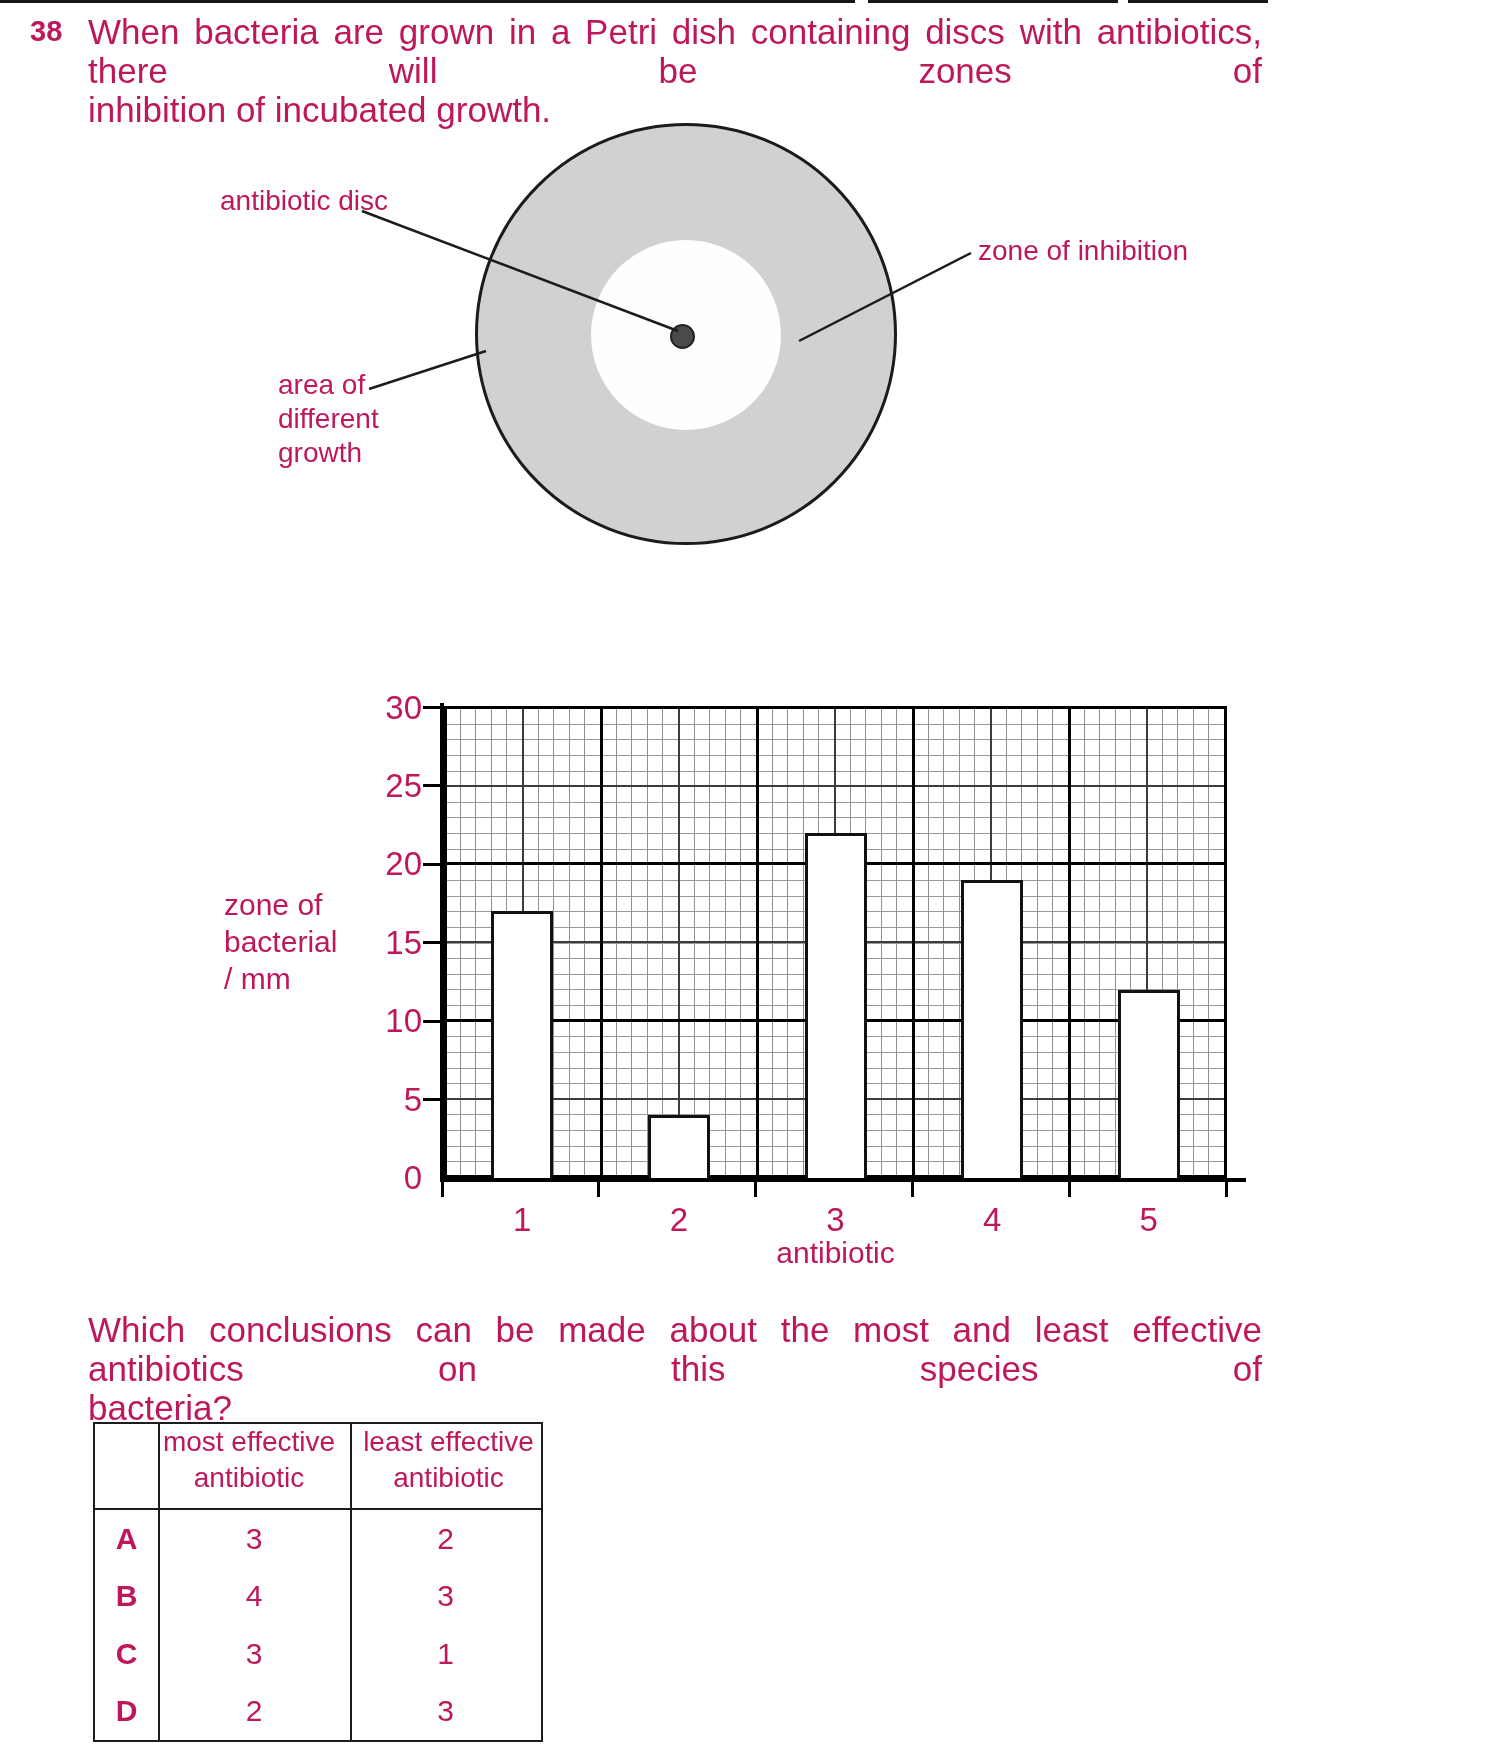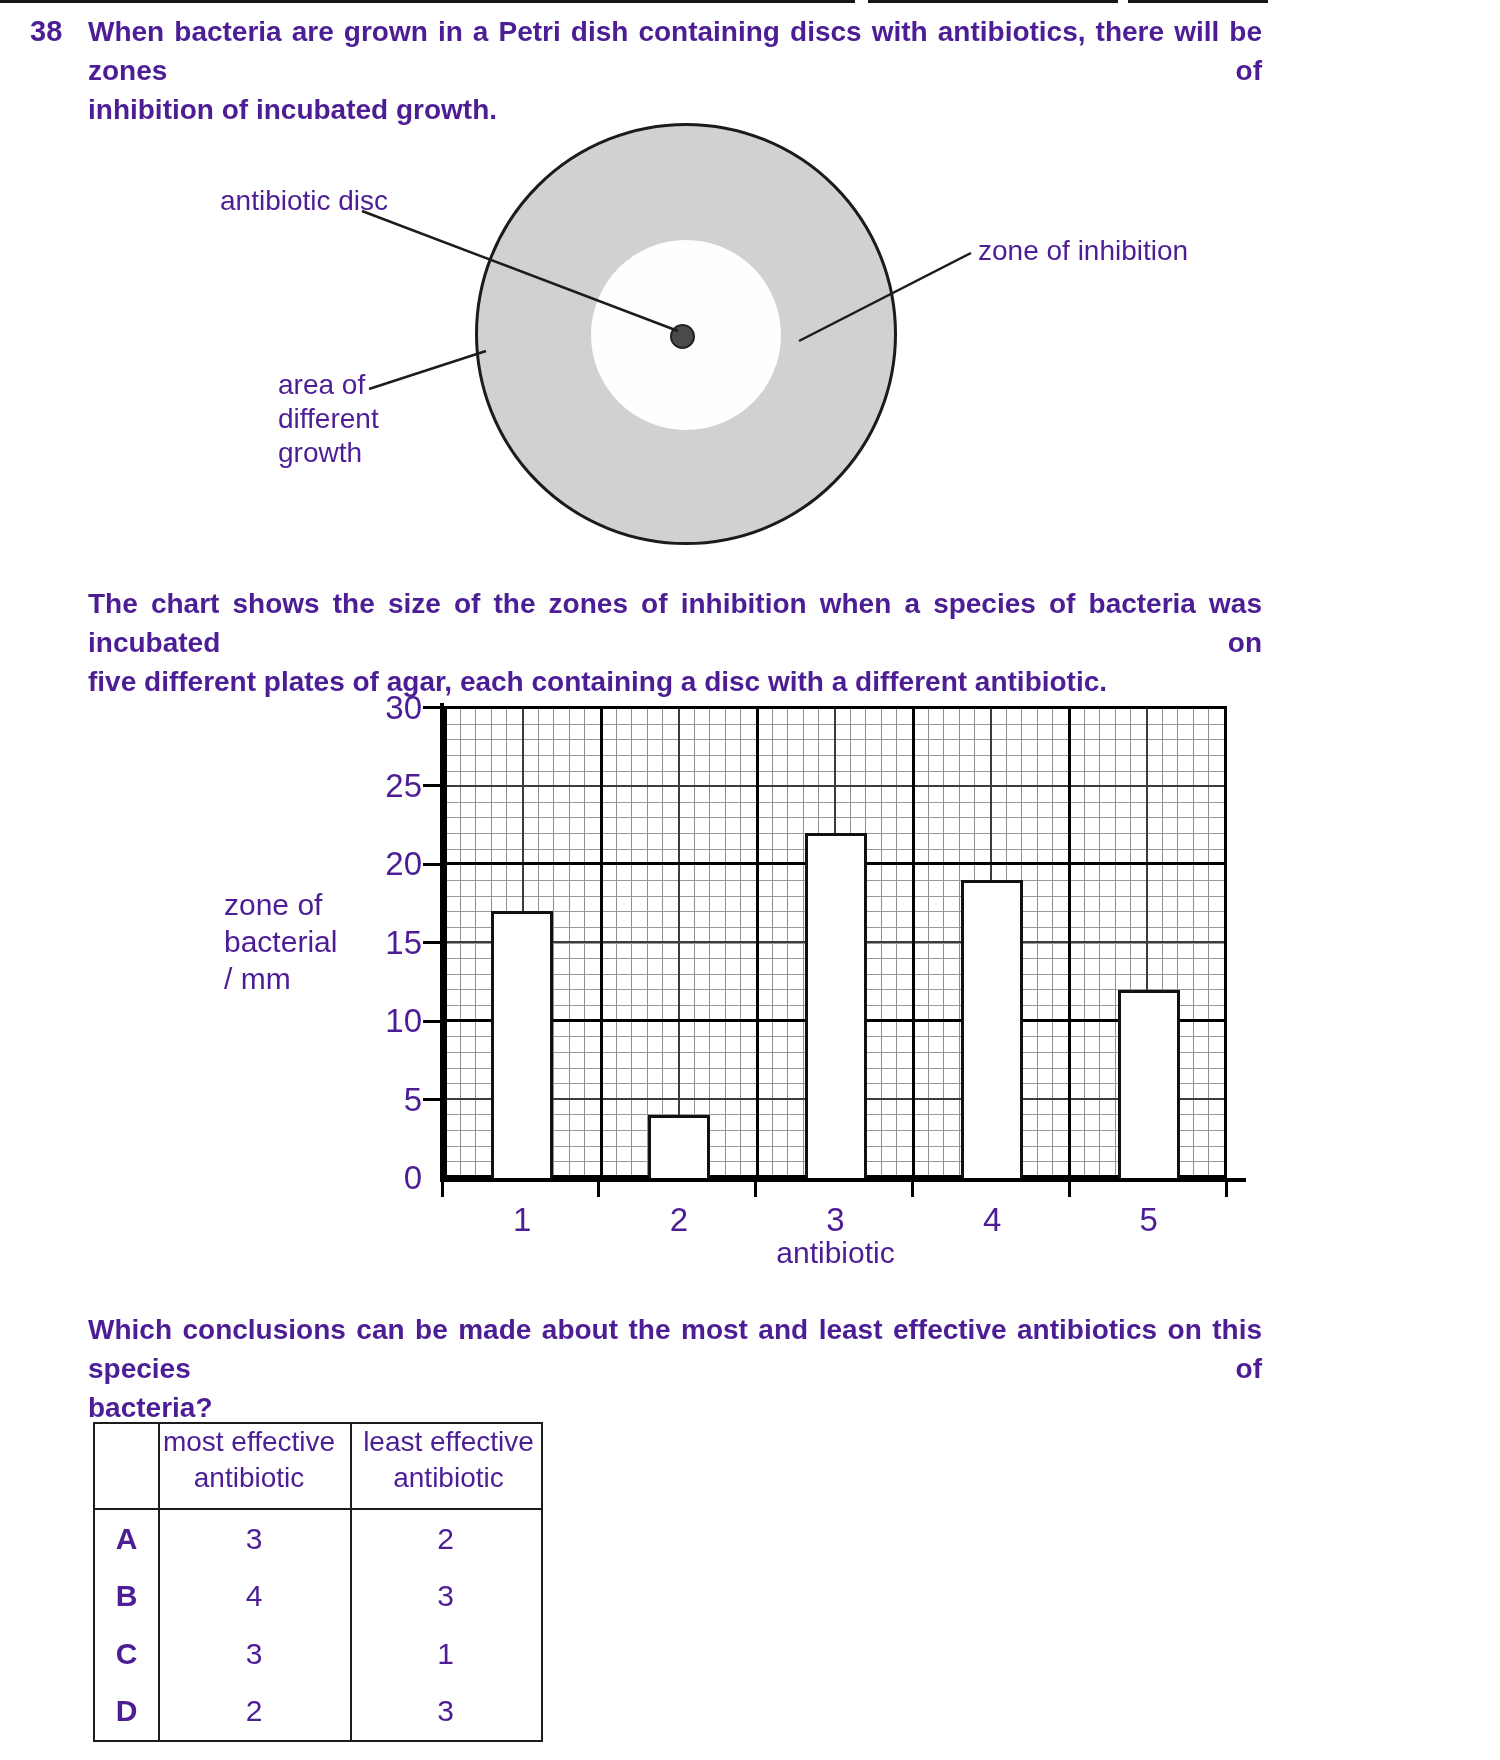--- a/index.html
+++ b/index.html
@@ -1,20 +1,20 @@
 <!DOCTYPE html>
 <html><head>
 <meta charset="utf-8">
 <style>
   html,body{margin:0;padding:0;background:#ffffff;}
   .page{position:relative;width:1500px;height:1760px;background:#ffffff;overflow:hidden;
-        font-family:"Liberation Sans","DejaVu Sans",sans-serif;color:#4c1d95;}
+        font-family:"Liberation Sans","DejaVu Sans",sans-serif;color:#be185d;}
   .scanline{position:absolute;top:0;height:3px;background:#161616;}
   .qnum{position:absolute;left:30px;top:12px;font-size:29px;font-weight:bold;line-height:39px;}
-  .para{position:absolute;left:88px;width:1174px;font-size:28px;line-height:39px;font-weight:bold;}
+  .para{position:absolute;left:88px;width:1174px;font-size:35px;line-height:39px;}
   .line{display:block;}
   .line.justify{text-align:justify;text-align-last:justify;}
   
   .diagram{position:absolute;left:0;top:100px;width:1300px;height:450px;}
   .dish{position:absolute;left:475px;top:23px;width:422px;height:422px;border-radius:50%;
         background:#d1d1d1;border:3px solid #1b1b1b;box-sizing:border-box;}
   .zone{position:absolute;left:591px;top:140px;width:190px;height:190px;border-radius:50%;background:#fefefe;}
   .disc{position:absolute;left:670px;top:224px;width:25px;height:25px;border-radius:50%;
         background:#4a4a4a;border:2px solid #232323;box-sizing:border-box;}
   .dlabel{position:absolute;font-size:28px;line-height:34px;white-space:nowrap;}
@@ -80,24 +80,20 @@
     </svg>
     <div class="dlabel" style="left:220px;top:84px;">antibiotic disc</div>
     <div class="dlabel" style="left:978px;top:134px;">zone of inhibition</div>
     <div class="dlabel" style="left:278px;top:268px;">
       <span class="line">area of</span>
       <span class="line">different</span>
       <span class="line">growth</span>
     </div>
   </div>
 
-  <div class="para" style="top:584px;">
-    <span class="line justify">The chart shows the size of the zones of inhibition when a species of bacteria was incubated on</span>
-    <span class="line">five different plates of agar, each containing a disc with a different antibiotic.</span>
-  </div>
 
   <div class="yaxis"></div>
   <div class="xaxis"></div>
   <div class="chart-area" id="chart">
     <div class="plot"></div>
     <div class="xlabel">antibiotic</div>
   <div class="ylab" style="top: 452px;">0</div>
       <div class="ytick" style="top: 392.083px;"></div>
       <div class="ylab" style="top: 373.583px;">5</div>
       <div class="ytick" style="top: 313.667px;"></div>

